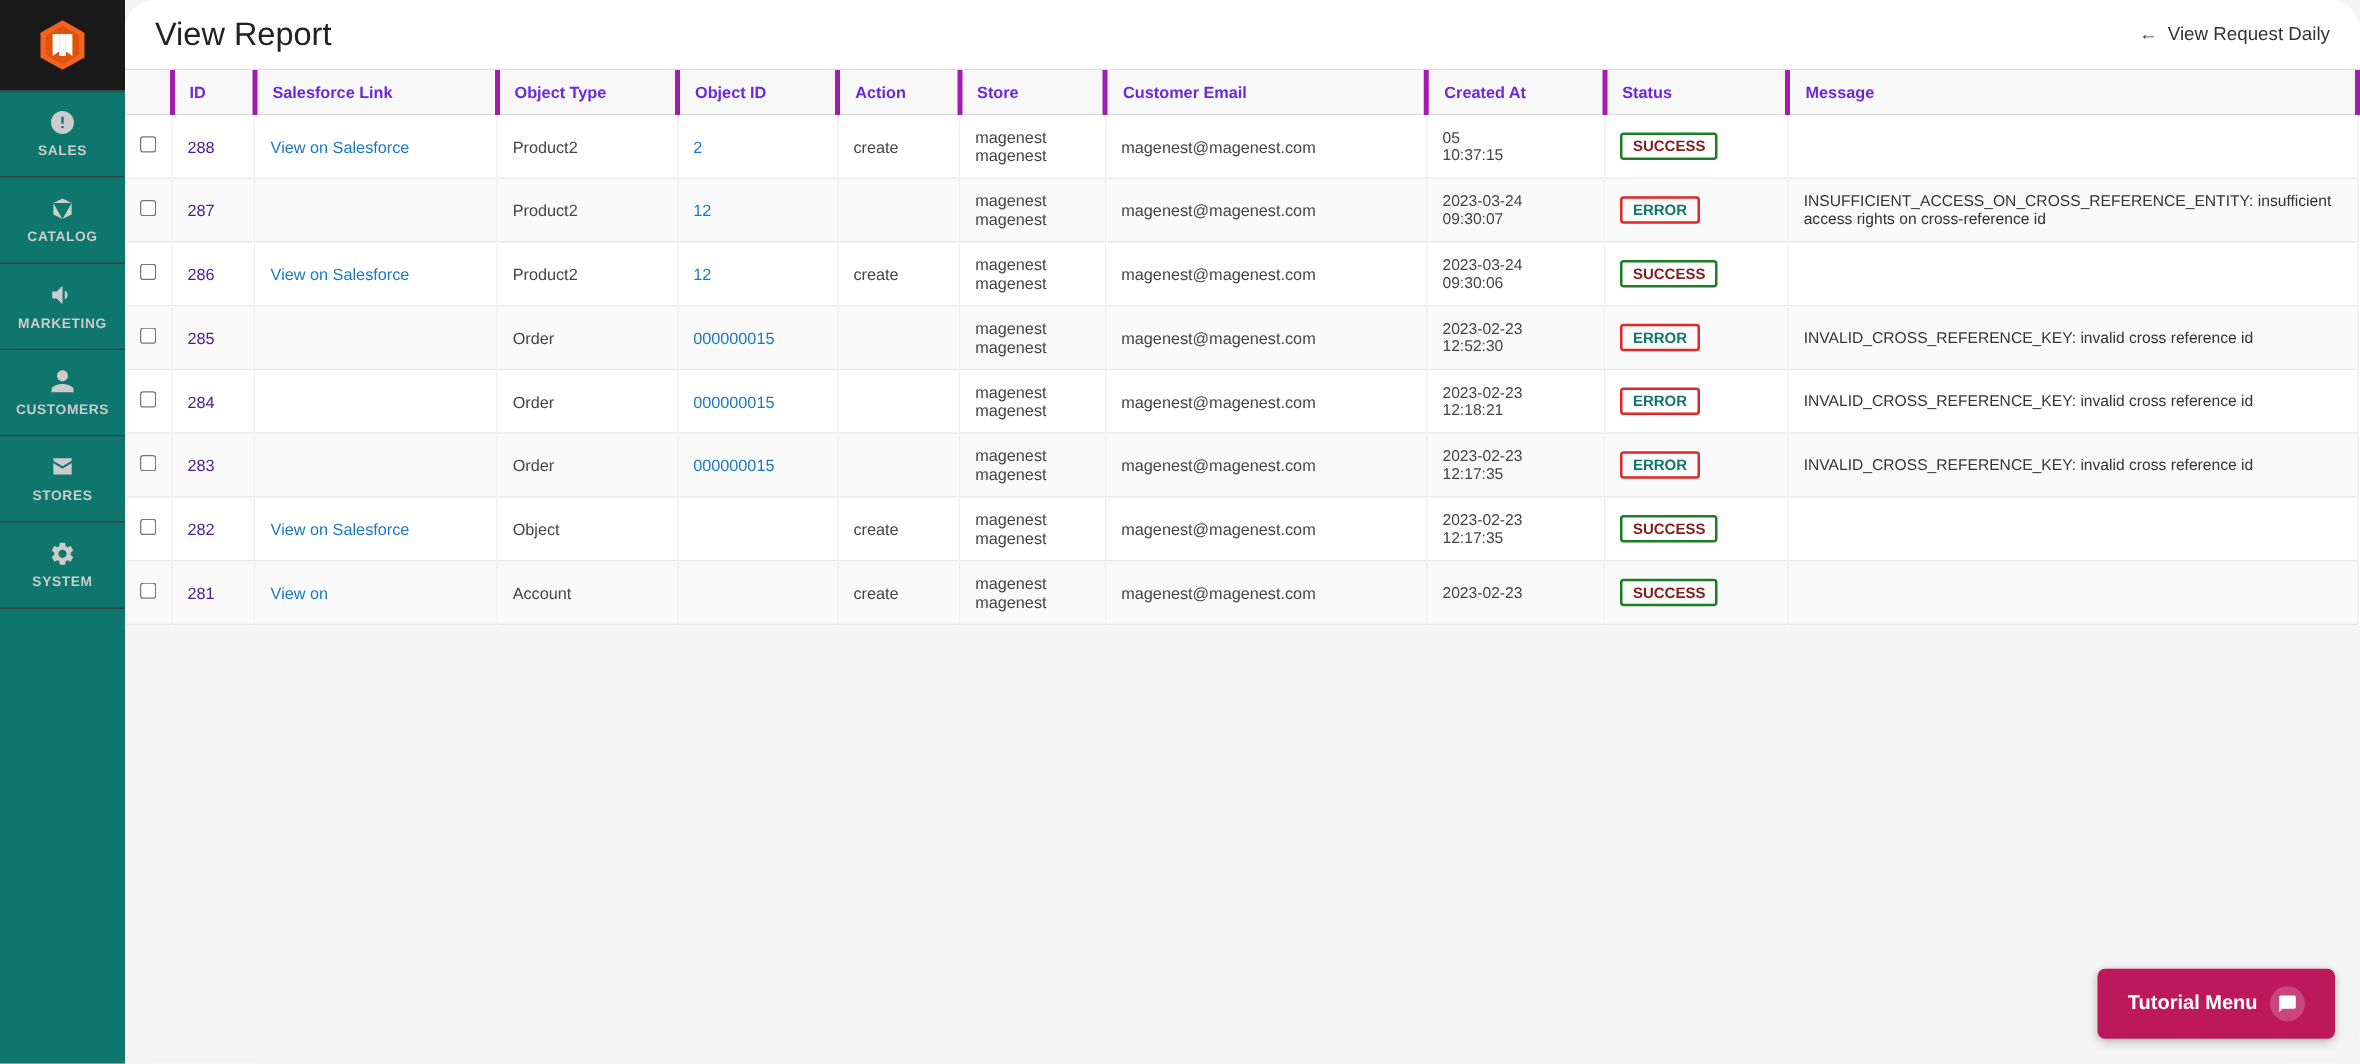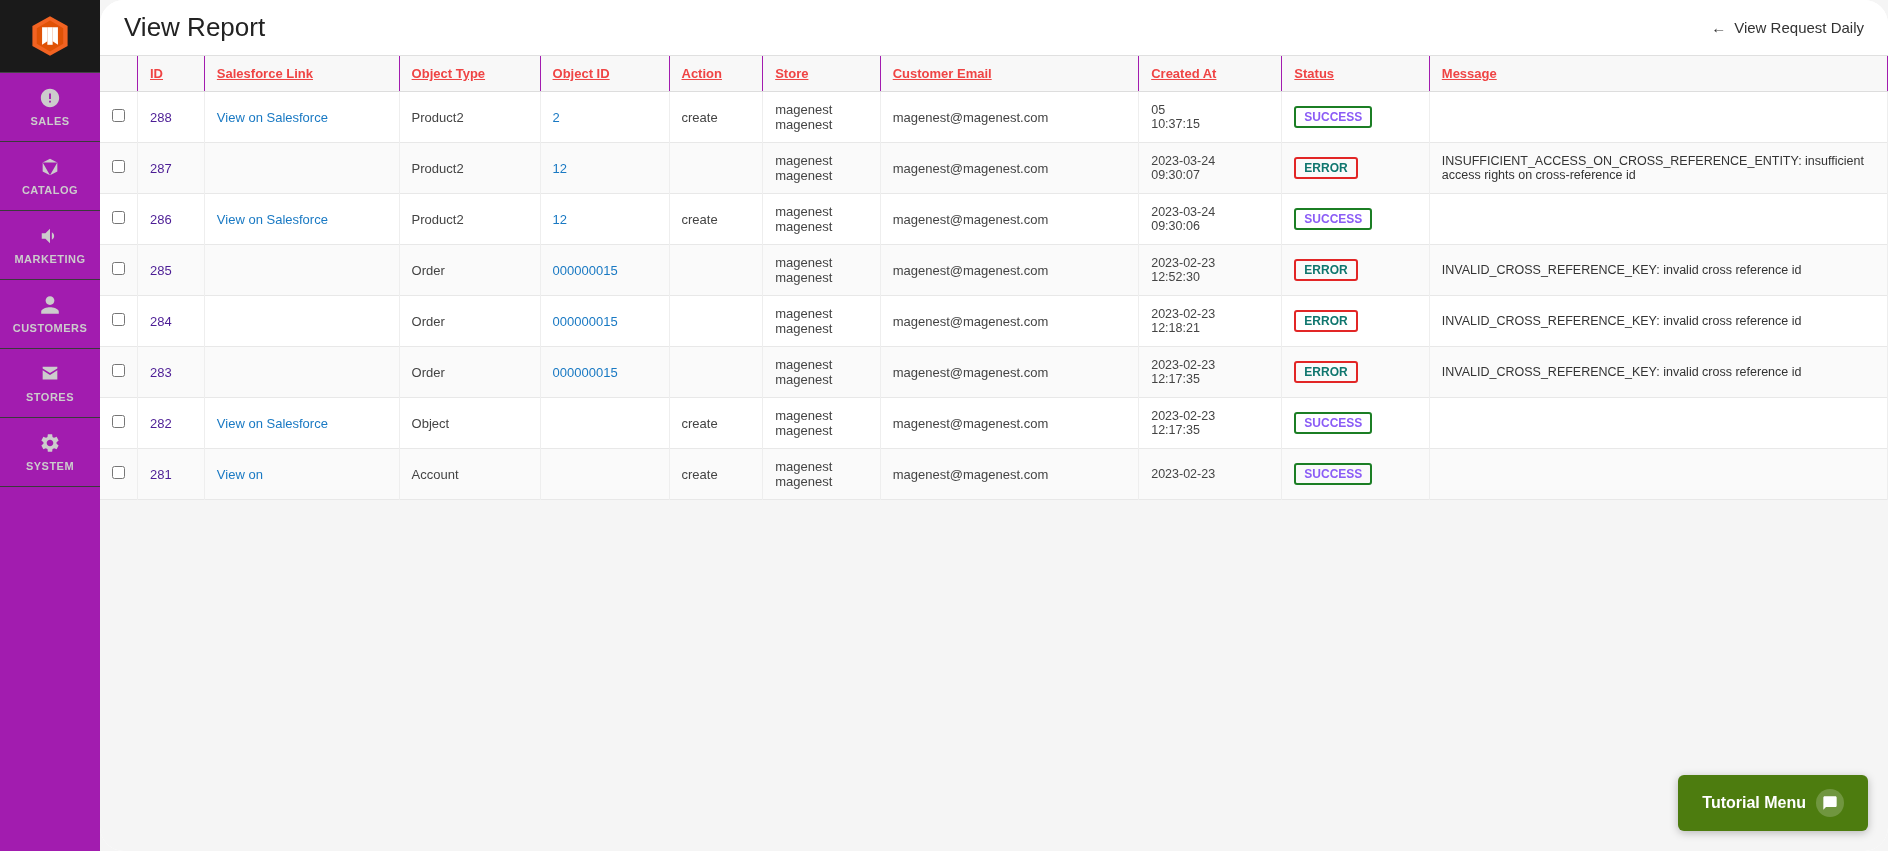--- a/index.html
+++ b/index.html
@@ -1,21 +1,21 @@
 <!DOCTYPE html>
 <html><head>
   <meta charset="utf-8">
   <style>
     * { box-sizing: border-box; margin: 0; padding: 0; }
     body { font-family: 'Segoe UI', Arial, sans-serif; background: #f5f5f5; display: flex; height: 851px; overflow: hidden; }
 
     
     .sidebar {
       width: 100px;
-      background: #a21caf;
+      background: #0f766e;
       display: flex;
       flex-direction: column;
       align-items: center;
       padding-top: 0;
       flex-shrink: 0;
       height: 100%;
     }
     .sidebar-logo {
       width: 100%;
       display: flex;
@@ -109,25 +109,24 @@
       width: 100%;
       border-collapse: collapse;
       background: #fff;
       font-size: 13px;
     }
     thead th {
       background: #f8f8f8;
       padding: 10px 12px;
       text-align: left;
       font-weight: 600;
-      color: #ef4444;
+      color: #6d28d9;
       border-bottom: 1px solid #ddd;
-      border-right: 1px solid #a21caf;
+      border-right: 4px solid #a21caf;
       white-space: nowrap;
-      text-decoration: underline;
     }
     tbody tr {
       border-bottom: 1px solid #e8e8e8;
     }
     tbody tr:nth-child(even) { background: #fafafa; }
     tbody td {
       padding: 10px 12px;
       color: #444;
       vertical-align: middle;
       border-right: 1px solid #eee;
@@ -138,38 +137,38 @@
     .link-cell a { color: #1979c3; text-decoration: none; }
     .status-badge {
       display: inline-block;
       padding: 2px 8px;
       border-radius: 3px;
       font-size: 12px;
       font-weight: 600;
       border: 2px solid;
     }
     .status-success {
-      color: #8b5cf6;
+      color: #7f1d1d;
       border-color: #1b7e24;
       background: transparent;
     }
     .status-error {
       color: #0f766e;
       border-color: #e22626;
       background: transparent;
     }
     .date-cell { white-space: pre-line; min-width: 100px; font-size: 12.5px; }
     .error-msg { color: #333; font-size: 12.5px; max-width: 320px; }
 
     
     .tutorial-btn {
       position: fixed;
       bottom: 20px;
       right: 20px;
-      background: #4d7c0f;
+      background: #be185d;
       color: #fff;
       padding: 14px 24px;
       border-radius: 6px;
       font-size: 16px;
       font-weight: 700;
       cursor: pointer;
       border: none;
       box-shadow: 0 2px 8px rgba(0,0,0,0.25);
       display: flex;
       align-items: center;

